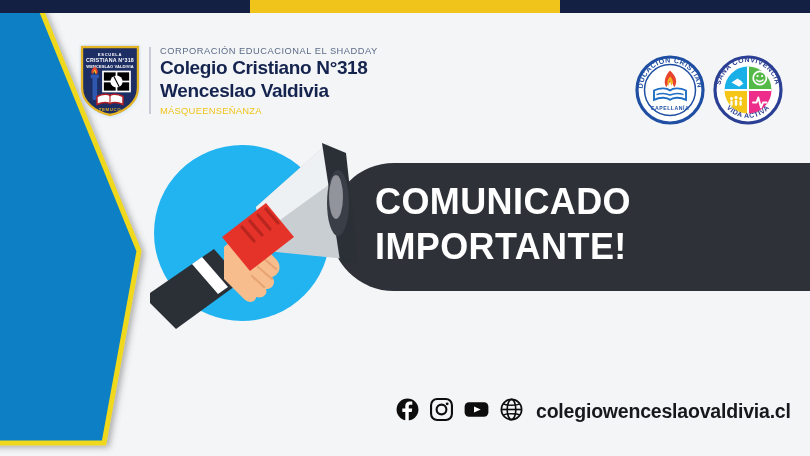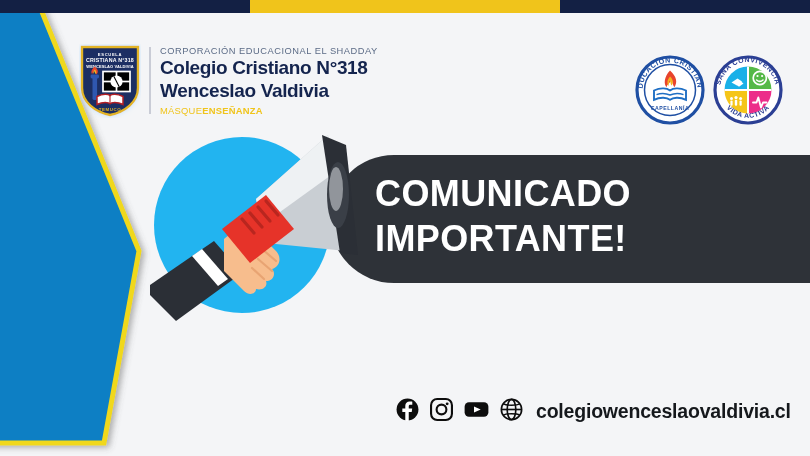--- a/index.html
+++ b/index.html
@@ -39,27 +39,27 @@
     font-size:9.3px; letter-spacing:.52px; color:#5b6b86; font-weight:400;
     white-space:nowrap; line-height:12px;
   }
   .school-name-1, .school-name-2 {
     font-size:19px; font-weight:bold; color:#14244e; line-height:22px;
     letter-spacing:-.35px; white-space:nowrap;
   }
   .school-name-2 { margin-top:1px; }
   .tagline { margin-top:3px; font-size:9.4px; letter-spacing:.25px; white-space:nowrap; line-height:12px; }
   .tag-a { color:#f0c41b; font-weight:400;text-align:center; }
-  .tag-b { color:#f0c41b; font-weight:bold; }
+  .tag-b { color:#f0c41b; font-weight:normal; }
 
   
   .badges { position:absolute; top:41px; right:26px; z-index:20; display:flex; gap:6px; align-items:center; }
 
   
-  .hero { position:absolute; top:120px; left:150px; width:600px; height:200px; z-index:10; }
+  .hero { position:absolute; top:128px; left:150px; width:600px; height:200px; z-index:10; }
   .pill {
     position:absolute; left:180px; top:22px; width:556px; height:128px;
     background:#2e3238; border-radius:64px;
   }
   .pill-text {
     position:absolute; left:225px; top:38px; width:470px;
     color:#ffffff; font-weight:bold; font-size:36px; line-height:45px;
     letter-spacing:.4px; white-space:nowrap;
   }
   .megaphone { position:absolute; left:0px; top:0px; width:230px; height:190px; }

